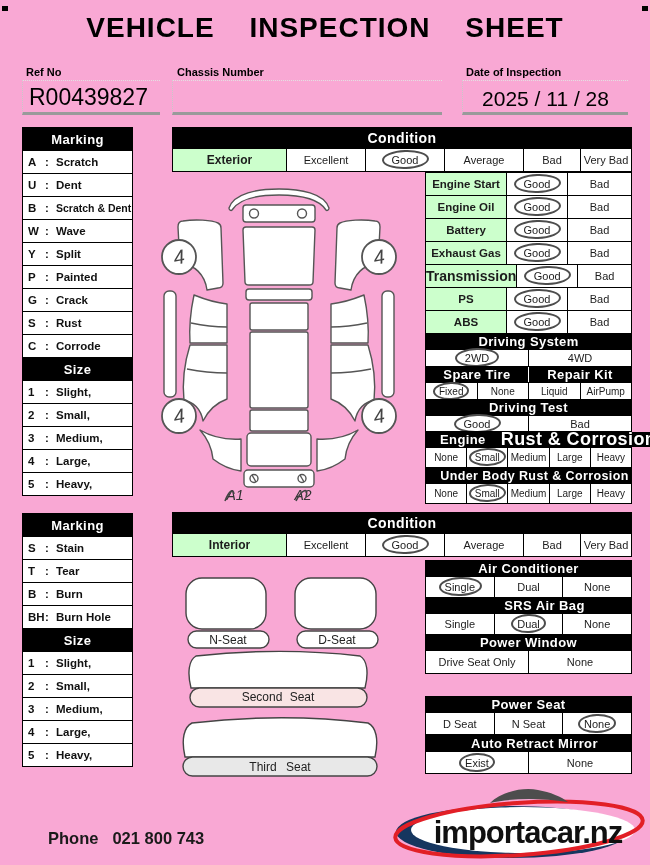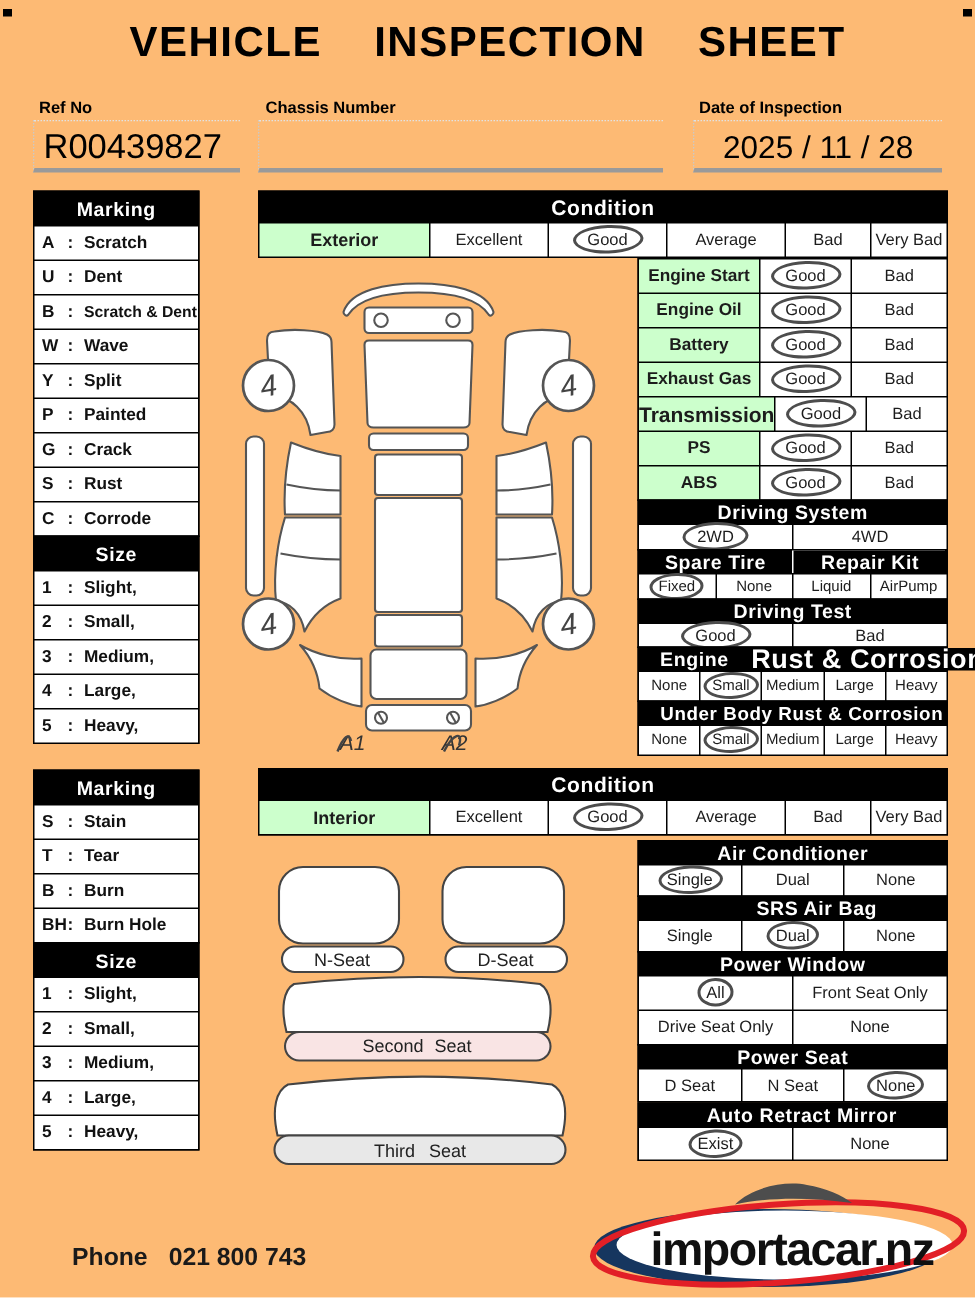--- a/index.html
+++ b/index.html
@@ -1,16 +1,16 @@
 <!DOCTYPE html>
 <html><head>
 <meta charset="utf-8">
 <style>
   html,body{margin:0;padding:0;background:#fff;}
-  .sheet{position:relative;width:650px;height:865px;background:#fdba74;overflow:hidden;
+  .sheet{position:relative;width:650px;height:865px;background:#f9a8d4;overflow:hidden;
          font-family:"Liberation Sans","DejaVu Sans",sans-serif;color:#111;}
   .abs{position:absolute;}
   .corner{position:absolute;width:6px;height:5px;background:#000;}
   .title{position:absolute;left:0;top:12px;width:100%;text-align:center;
          font-size:28px;font-weight:bold;letter-spacing:1px;word-spacing:26px;color:#000;}
   .flabel{position:absolute;font-size:11px;font-weight:bold;color:#000;}
   .fbox{position:absolute;box-sizing:border-box;border-bottom:3px solid #9a9a9a;
         border-left:1px dotted #c9c9c9;border-top:1px dotted #e2e2e2;display:flex;align-items:flex-end;}
   .fbox .val{font-size:23px;color:#000;padding:0 6px 1px 6px;white-space:nowrap;}
 
@@ -525,28 +525,20 @@
         </div>
     </div>
   </div>
 
   <div class="sec" style="left:425px;top:634px;width:207px;">
     <div class="row" style="height:15px;">
         <div class="h">Power Window</div>
       </div>
     <div class="row" style="height:22px;">
       <div class="c">
-          <span class="oval tight">All</span>
-        </div>
-      <div class="c">
-          <span>Front Seat Only</span>
-        </div>
-    </div>
-    <div class="row" style="height:22px;">
-      <div class="c">
           <span>Drive Seat Only</span>
         </div>
       <div class="c">
           <span>None</span>
         </div>
     </div>
   </div>
 
   <div class="sec" style="left:425px;top:696px;width:207px;">
     <div class="row" style="height:15px;">

